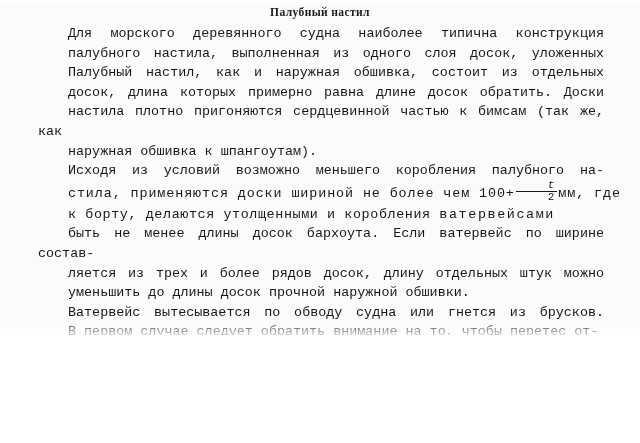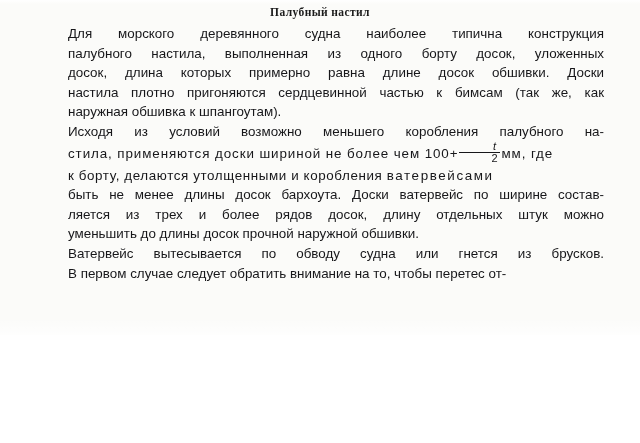--- a/index.html
+++ b/index.html
@@ -40,21 +40,21 @@
   }
   .body-text {
     position: absolute;
     left: 38px;
     top: 24px;
     width: 566px;
     color: #17171a;
     font-size: 13.4px;
     line-height: 19.6px;
     text-align: justify;
-    font-family: Liberation Sans, sans-serif;
+    font-family: Liberation Mono, monospace;
   }
   .para {
     margin: 0;
     text-indent: 30px;
     text-align: justify;
   }
   .line {
     display: block;
     white-space: nowrap;
   }
@@ -120,38 +120,39 @@
 <div class="page">
   <div class="scan">
     <div class="fade-top"></div>
 
     <div class="heading">Палубный настил</div>
 
     <div class="body-text">
 
       <p class="para">
         <span class="line just">Для морского деревянного судна наиболее типична конструкция</span>
-        <span class="line just">палубного настила, выполненная из одного борту досок, уложенных</span>
+        <span class="line just">палубного настила, выполненная из одного слоя досок, уложенных</span>
       </p>
 
       <p class="para">
-        <span class="line just">досок, длина которых примерно равна длине досок обшивки. Доски</span>
+        <span class="line just">Палубный настил, как и наружная обшивка, состоит из отдельных</span>
+        <span class="line just">досок, длина которых примерно равна длине досок обратить. Доски</span>
         <span class="line just">настила плотно пригоняются сердцевинной частью к бимсам (так же, как</span>
         <span class="line">наружная обшивка к шпангоутам).</span>
       </p>
 
       <p class="para">
         <span class="line just">Исходя из условий возможно меньшего коробления палубного на-</span>
         <span class="line" style="letter-spacing:0.9px;">
           <span>стила, применяются доски шириной не более чем 100+</span><span class="frac"><span class="num">t</span><span class="den">2</span></span><span>мм, где</span>
         </span>
         <span class="line" style="letter-spacing:0.6px;">
           <span>к борту, делаются утолщенными и коробления</span> <span class="spaced">ватервейсами</span>
         </span>
-        <span class="line just">быть не менее длины досок бархоута. Доски ватервейс по ширине состав-</span>
+        <span class="line just">быть не менее длины досок бархоута. Если ватервейс по ширине состав-</span>
         <span class="line just">ляется из трех и более рядов досок, длину отдельных штук можно</span>
         <span class="line">уменьшить до длины досок прочной наружной обшивки.</span>
       </p>
 
       <p class="para">
         <span class="line just">Ватервейс вытесывается по обводу судна или гнется из брусков.</span>
         <span class="line">В первом случае следует обратить внимание на то, чтобы перетес от-</span>
       </p>
 
     </div>

